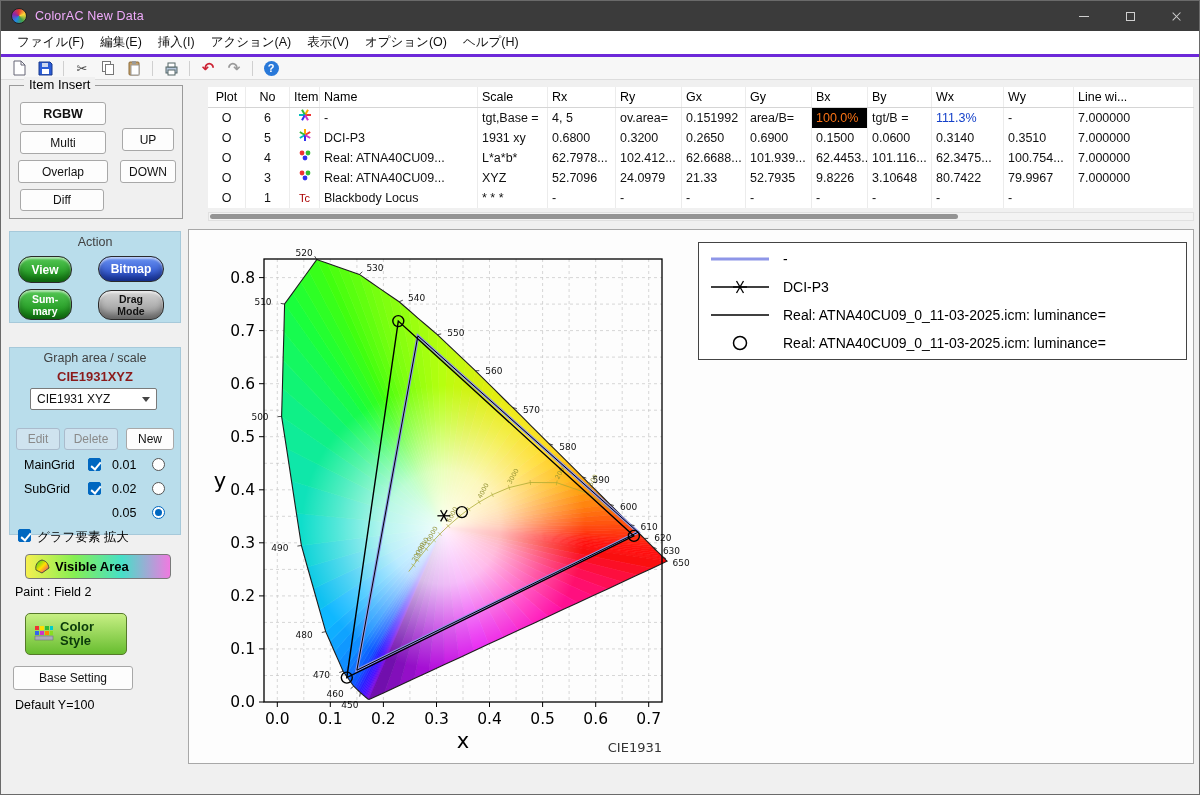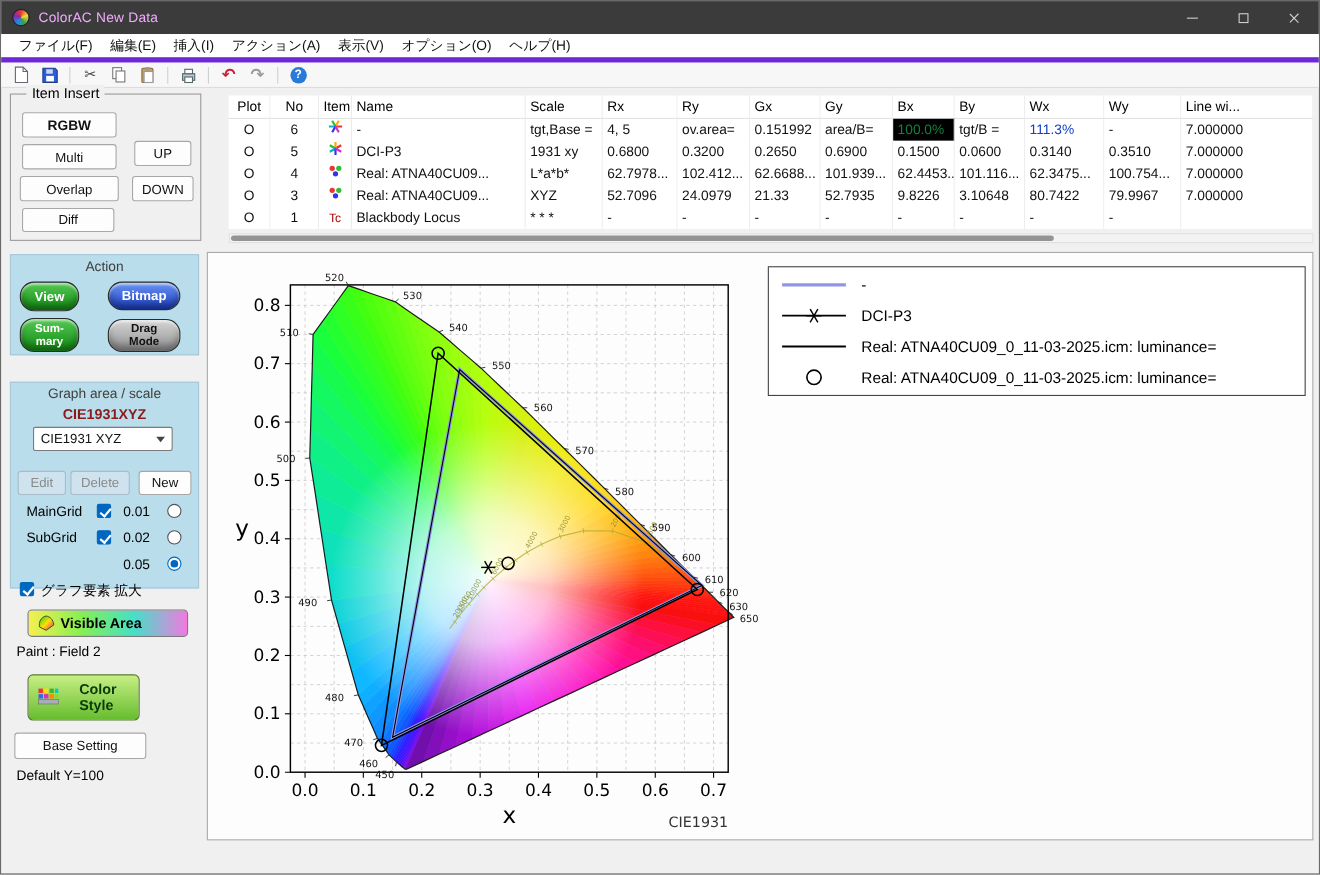--- a/index.html
+++ b/index.html
@@ -14,21 +14,21 @@
   .title{color:#f0abfc;font-size:12.5px;letter-spacing:.2px}
   .wbtns{margin-left:auto;display:flex;height:30px}
   .wbtn{width:46px;height:30px;display:flex;align-items:center;justify-content:center}
   .ic-min{width:10px;height:1px;background:#cfcfcf;display:block}
   .ic-max{width:9px;height:9px;border:1px solid #cfcfcf;display:block}
   .ic-close{position:relative;width:11px;height:11px;display:block}
   .ic-close::before,.ic-close::after{content:"";position:absolute;left:5px;top:0;width:1.3px;height:11px;background:#cfcfcf}
   .ic-close::before{transform:rotate(45deg)}.ic-close::after{transform:rotate(-45deg)}
 
   
-  .menubar{position:absolute;left:0;top:30px;width:100%;height:26px;background:#fff;border-bottom:5px solid #6d28d9;
+  .menubar{position:absolute;left:0;top:30px;width:100%;height:26px;background:#fff;border-bottom:3px solid #6d28d9;
     display:flex;align-items:center;padding-left:8px}
   .menuitem{padding:3px 8px;color:#111;font-size:12.5px}
   .toolbar{position:absolute;left:0;top:56px;width:100%;height:23px;background:#f7f7f7;border-bottom:1px solid #ddd;
     display:flex;align-items:center;gap:6px;padding-left:8px}
   .ticon{width:20px;height:19px;display:flex;align-items:center;justify-content:center;font-size:14px}
   .tsep{width:1px;height:15px;background:#d0d0d0;margin:0 2px}
   .ic-cut::after{content:"\2702";color:#444;font-size:13px}
   .ic-undo::after{content:"\21B6";color:#c23;font-weight:bold;font-size:15px}
   .ic-redo::after{content:"\21B7";color:#9a9a9a;font-weight:bold;font-size:15px}
   .ic-help{width:15px;height:15px;border-radius:50%;background:#2979d9;color:#fff;display:flex;align-items:center;justify-content:center}
@@ -55,33 +55,33 @@
   .btn.disabled{background:#cfe3ef;border-color:#aabbcc;color:#8a8a8a}
   .cb{width:13px;height:13px;background:#0067c0;border:1px solid #0067c0;border-radius:2px;position:absolute}
   .cb::after{content:"";position:absolute;left:3.5px;top:0.5px;width:4px;height:8px;border:solid #fff;border-width:0 2px 2px 0;transform:rotate(40deg)}
   .radio{width:13px;height:13px;border:1px solid #555;border-radius:50%;background:#fff;position:absolute}
   .radio.sel{border-color:#0067c0}
   .radio.sel::after{content:"";display:block;width:7px;height:7px;margin:2px;border-radius:50%;background:#0067c0}
   .slabel{position:absolute;font-size:12.5px;color:#000;white-space:nowrap}
   .visible-btn{position:absolute;border:1px solid #7a7a7a;border-radius:4px;display:flex;align-items:center;gap:5px;
     padding:0 8px;font-weight:bold;font-size:13px;color:#000;
     background:linear-gradient(90deg,#f6f050,#86ef52,#46dfc8,#f07ae0)}
-  .colorstyle-btn{position:absolute;border:1px solid #567a2a;border-radius:5px;display:flex;align-items:center;gap:18px;
+  .colorstyle-btn{position:absolute;border:1px solid #567a2a;border-radius:5px;display:flex;align-items:center;gap:6px;
     padding:0 8px;font-weight:bold;font-size:13px;line-height:14px;color:#073;color:#063;
     background:linear-gradient(#c7ef84,#67bd2f)}
   .colorstyle-btn .txt{color:#0a3a0a}
 
   
   .tablewrap{position:absolute;left:207px;top:86px;width:986px;background:#fff;font-size:12.5px}
   .trow{display:grid;grid-template-columns:38px 44px 30px 158px 70px 68px 66px 64px 66px 56px 64px 72px 70px 120px;height:20px;line-height:20px}
   .trow.thead{height:21px;line-height:21px;border-bottom:1px solid #d5d5d5}
   .tc{padding:0 4px;border-right:1px solid #ececec;overflow:hidden;white-space:nowrap;background:#fff}
   .thead .tc{color:#000}
   .tc.center{text-align:center}
-  .tc.inv{background:#000;color:#15803d}
+  .tc.inv{background:#000;color:#f97316}
   .tc.bluetxt{color:#1440c8}
   .hscroll{position:absolute;left:207px;top:211px;width:986px;height:9px;background:#f3f3f3;border:1px solid #e0e0e0}
   .hthumb{position:absolute;left:1px;top:1px;width:76%;height:5px;background:#949494;border-radius:3px}
 
   
   .chartpanel{position:absolute;left:187px;top:228px;width:1006px;height:535px;background:#fdfdfd;border:1px solid #a8a8a8}
   #chartSvg{position:absolute;left:0;top:0}
   svg text{font-family:"DejaVu Sans","Liberation Sans",sans-serif}
   .legendbox{position:absolute;left:509px;top:12px;width:489px;height:118px;border:1px solid #444;background:#fff;overflow:hidden;padding-top:2px}
   .legend-row{display:flex;align-items:center;height:28px;gap:10px;padding-left:8px;white-space:nowrap}

